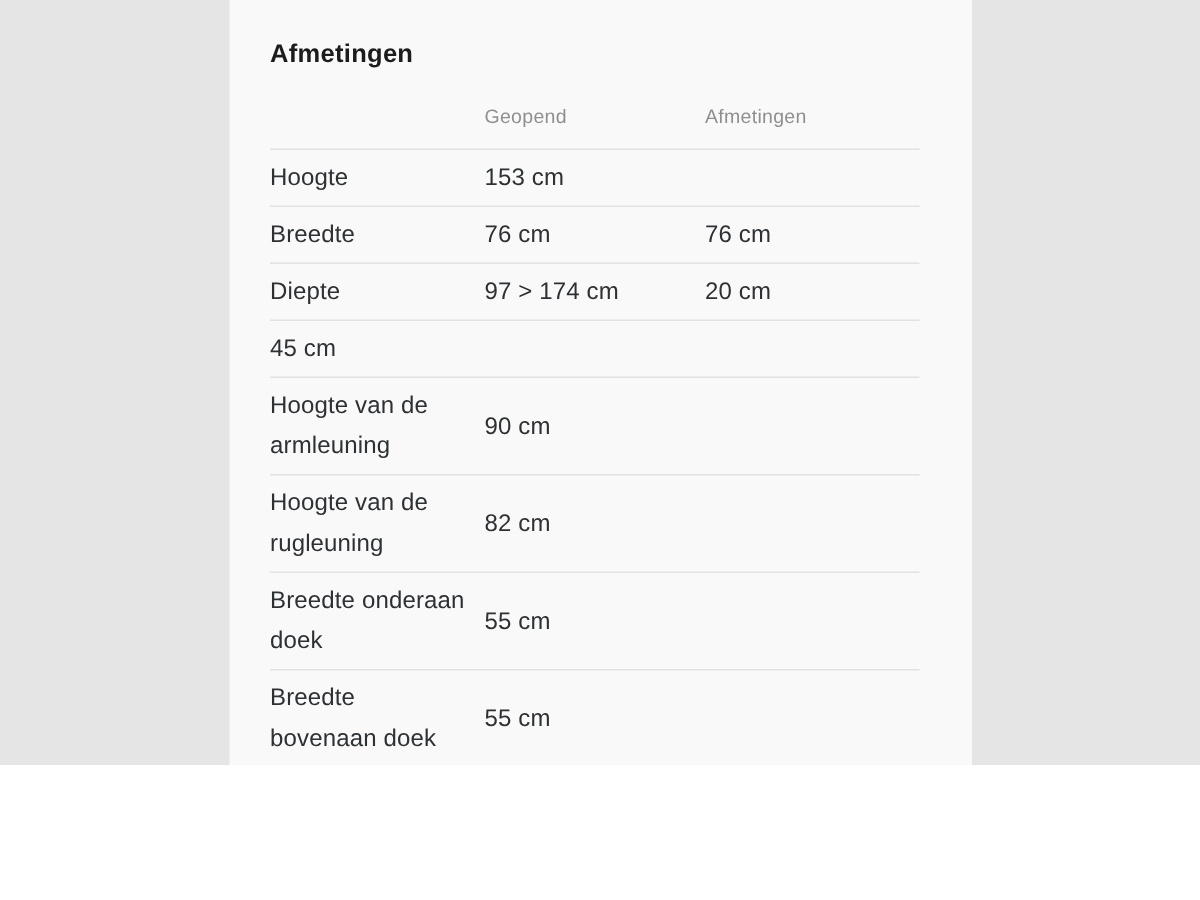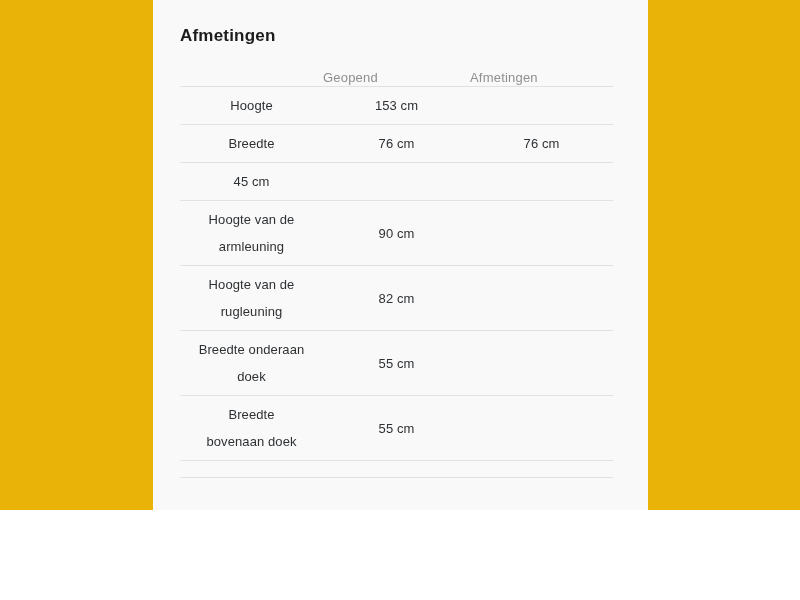--- a/index.html
+++ b/index.html
@@ -6,21 +6,21 @@
     margin: 0;
     padding: 0;
     background: #ffffff;
     font-family: "Liberation Sans", sans-serif;
   }
   .viewport {
     position: relative;
     width: 800px;
     height: 510px;
     overflow: hidden;
-    background: #eab308;
+    background: #e5e5e5;
   }
   .panel {
     position: absolute;
     left: 153px;
     top: 0;
     width: 495px;
     height: 600px;
     background: #f9f9f9;
   }
   .content {
@@ -36,37 +36,37 @@
     color: #1c1c1c;
     letter-spacing: 0.2px;
   }
   .spec-table {
     width: 433px;
   }
   .header-row {
     display: grid;
     grid-template-columns: 143px 147px 143px;
     margin-top: 24px;
+    padding-bottom: 13px;
     border-bottom: 1px solid #e2e2e2;
     font-size: 13px;
     line-height: 16px;
     color: #8f8f8f;
     letter-spacing: 0.2px;
   }
   .row {
     display: grid;
     grid-template-columns: 143px 147px 143px;
     align-items: center;
     padding: 5px 0;
     border-bottom: 1px solid #e2e2e2;
-    font-size: 13px;
+    font-size: 16px;
     line-height: 27px;
     color: #2e3134;
     letter-spacing: 0.1px;
-    text-align: center;
   }
   .row .label {
     white-space: pre-line;
   }
   .row.spacer {
     padding: 0;
     height: 16px;
   }
 </style>
 </head>
@@ -88,20 +88,25 @@
 
         <div id="rows">
             <div class="row">
             <div class="cell label">Hoogte</div>
             <div class="cell value">153 cm</div>
           </div>
             <div class="row">
             <div class="cell label">Breedte</div>
             <div class="cell value">76 cm</div>
             <div class="cell value">76 cm</div>
+          </div>
+            <div class="row">
+            <div class="cell label">Diepte</div>
+            <div class="cell value">97 &gt; 174 cm</div>
+            <div class="cell value">20 cm</div>
           </div>
             <div class="row">
             <div class="cell value">45 cm</div>
             <div class="cell value"></div>
           </div>
             <div class="row">
             <div class="cell label">Hoogte van de
 armleuning</div>
             <div class="cell value">90 cm</div>
             <div class="cell value"></div>

